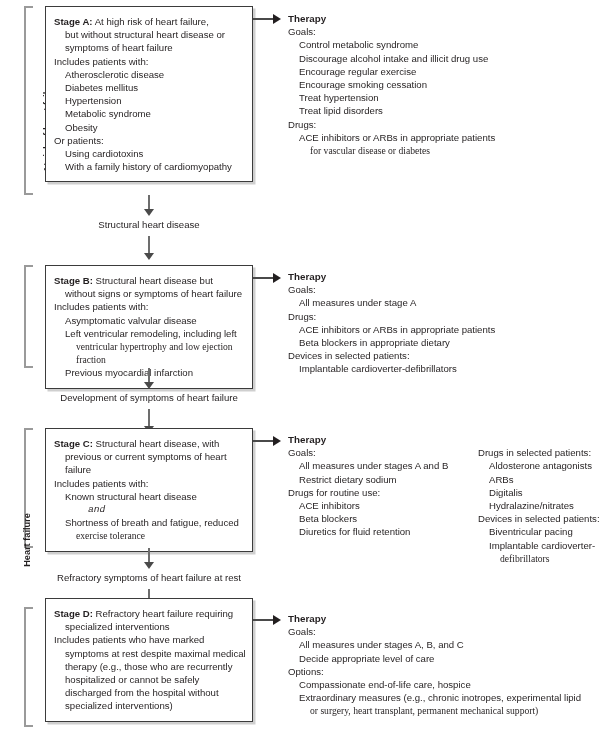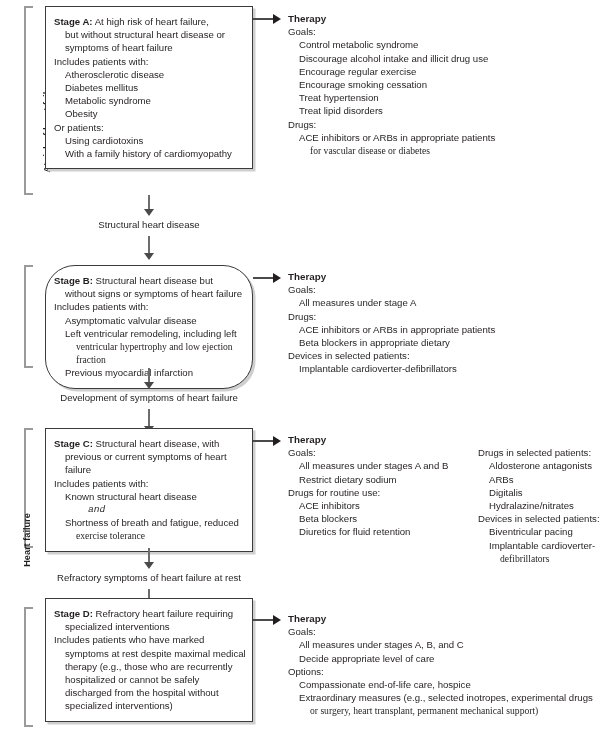--- a/index.html
+++ b/index.html
@@ -154,20 +154,21 @@
     <span>Heart failure</span>
   </div>
 
   <div class="stage-box" id="box-a" style="top:6px;">
       <div class="line i0"><span class="hdr">Stage A:</span> At high risk of heart failure,</div>
       <div class="line i1">but without structural heart disease or</div>
       <div class="line i1">symptoms of heart failure</div>
       <div class="line i0">Includes patients with:</div>
       <div class="line i1">Atherosclerotic disease</div>
       <div class="line i1">Diabetes mellitus</div>
+      <div class="line i1">Hypertension</div>
       <div class="line i1">Metabolic syndrome</div>
       <div class="line i1">Obesity</div>
       <div class="line i0">Or patients:</div>
       <div class="line i1">Using cardiotoxins</div>
       <div class="line i1">With a family history of cardiomyopathy</div>
     </div>
 
   <div class="therapy" id="ther-a" style="top:12px;">
     <div class="t-title">Therapy</div>
     <div class="t-cols">
@@ -189,21 +190,21 @@
 
   <div class="hline" style="left:253px;top:18px;width:24px;"></div>
   <div class="hhead" style="left:273px;top:13.5px;"></div>
 
   <div class="vline" style="left:148px;top:195px;height:16px;"></div>
   <div class="vhead" style="left:144px;top:209px;"></div>
   <div class="conn-label" style="left:49px;top:219px;width:200px;">Structural heart disease</div>
   <div class="vline" style="left:148px;top:236px;height:18px;"></div>
   <div class="vhead" style="left:144px;top:253px;"></div>
 
-  <div class="stage-box" id="box-b" style="top:265px;border-radius:30px;">
+  <div class="stage-box" id="box-b" style="top:265px;">
       <div class="line i0"><span class="hdr">Stage B:</span> Structural heart disease but</div>
       <div class="line i1">without signs or symptoms of heart failure</div>
       <div class="line i0">Includes patients with:</div>
       <div class="line i1">Asymptomatic valvular disease</div>
       <div class="line i1">Left ventricular remodeling, including left</div>
       <div class="line i2">ventricular hypertrophy and low ejection</div>
       <div class="line i2">fraction</div>
       <div class="line i1">Previous myocardial infarction</div>
     </div>
 
@@ -291,21 +292,21 @@
 
   <div class="therapy" id="ther-d" style="top:612px;">
     <div class="t-title">Therapy</div>
     <div class="t-cols">
       <div class="t-col-a" id="ther-d-ca" style="width:312px;">
           <div class="line i0">Goals:</div>
           <div class="line i1">All measures under stages A, B, and C</div>
           <div class="line i1">Decide appropriate level of care</div>
           <div class="line i0">Options:</div>
           <div class="line i1">Compassionate end-of-life care, hospice</div>
-          <div class="line i1">Extraordinary measures (e.g., selected inotropes, experimental drugs</div>
+          <div class="line i1">Extraordinary measures (e.g., chronic inotropes, experimental lipid</div>
           <div class="line i2">or surgery, heart transplant, permanent mechanical support)</div>
         </div>
       <div class="t-col-b" id="ther-d-cb" style="width:0;"></div>
     </div>
   </div>
 
   <div class="hline" style="left:253px;top:619px;width:24px;"></div>
   <div class="hhead" style="left:273px;top:614.5px;"></div>
 
 </div>

